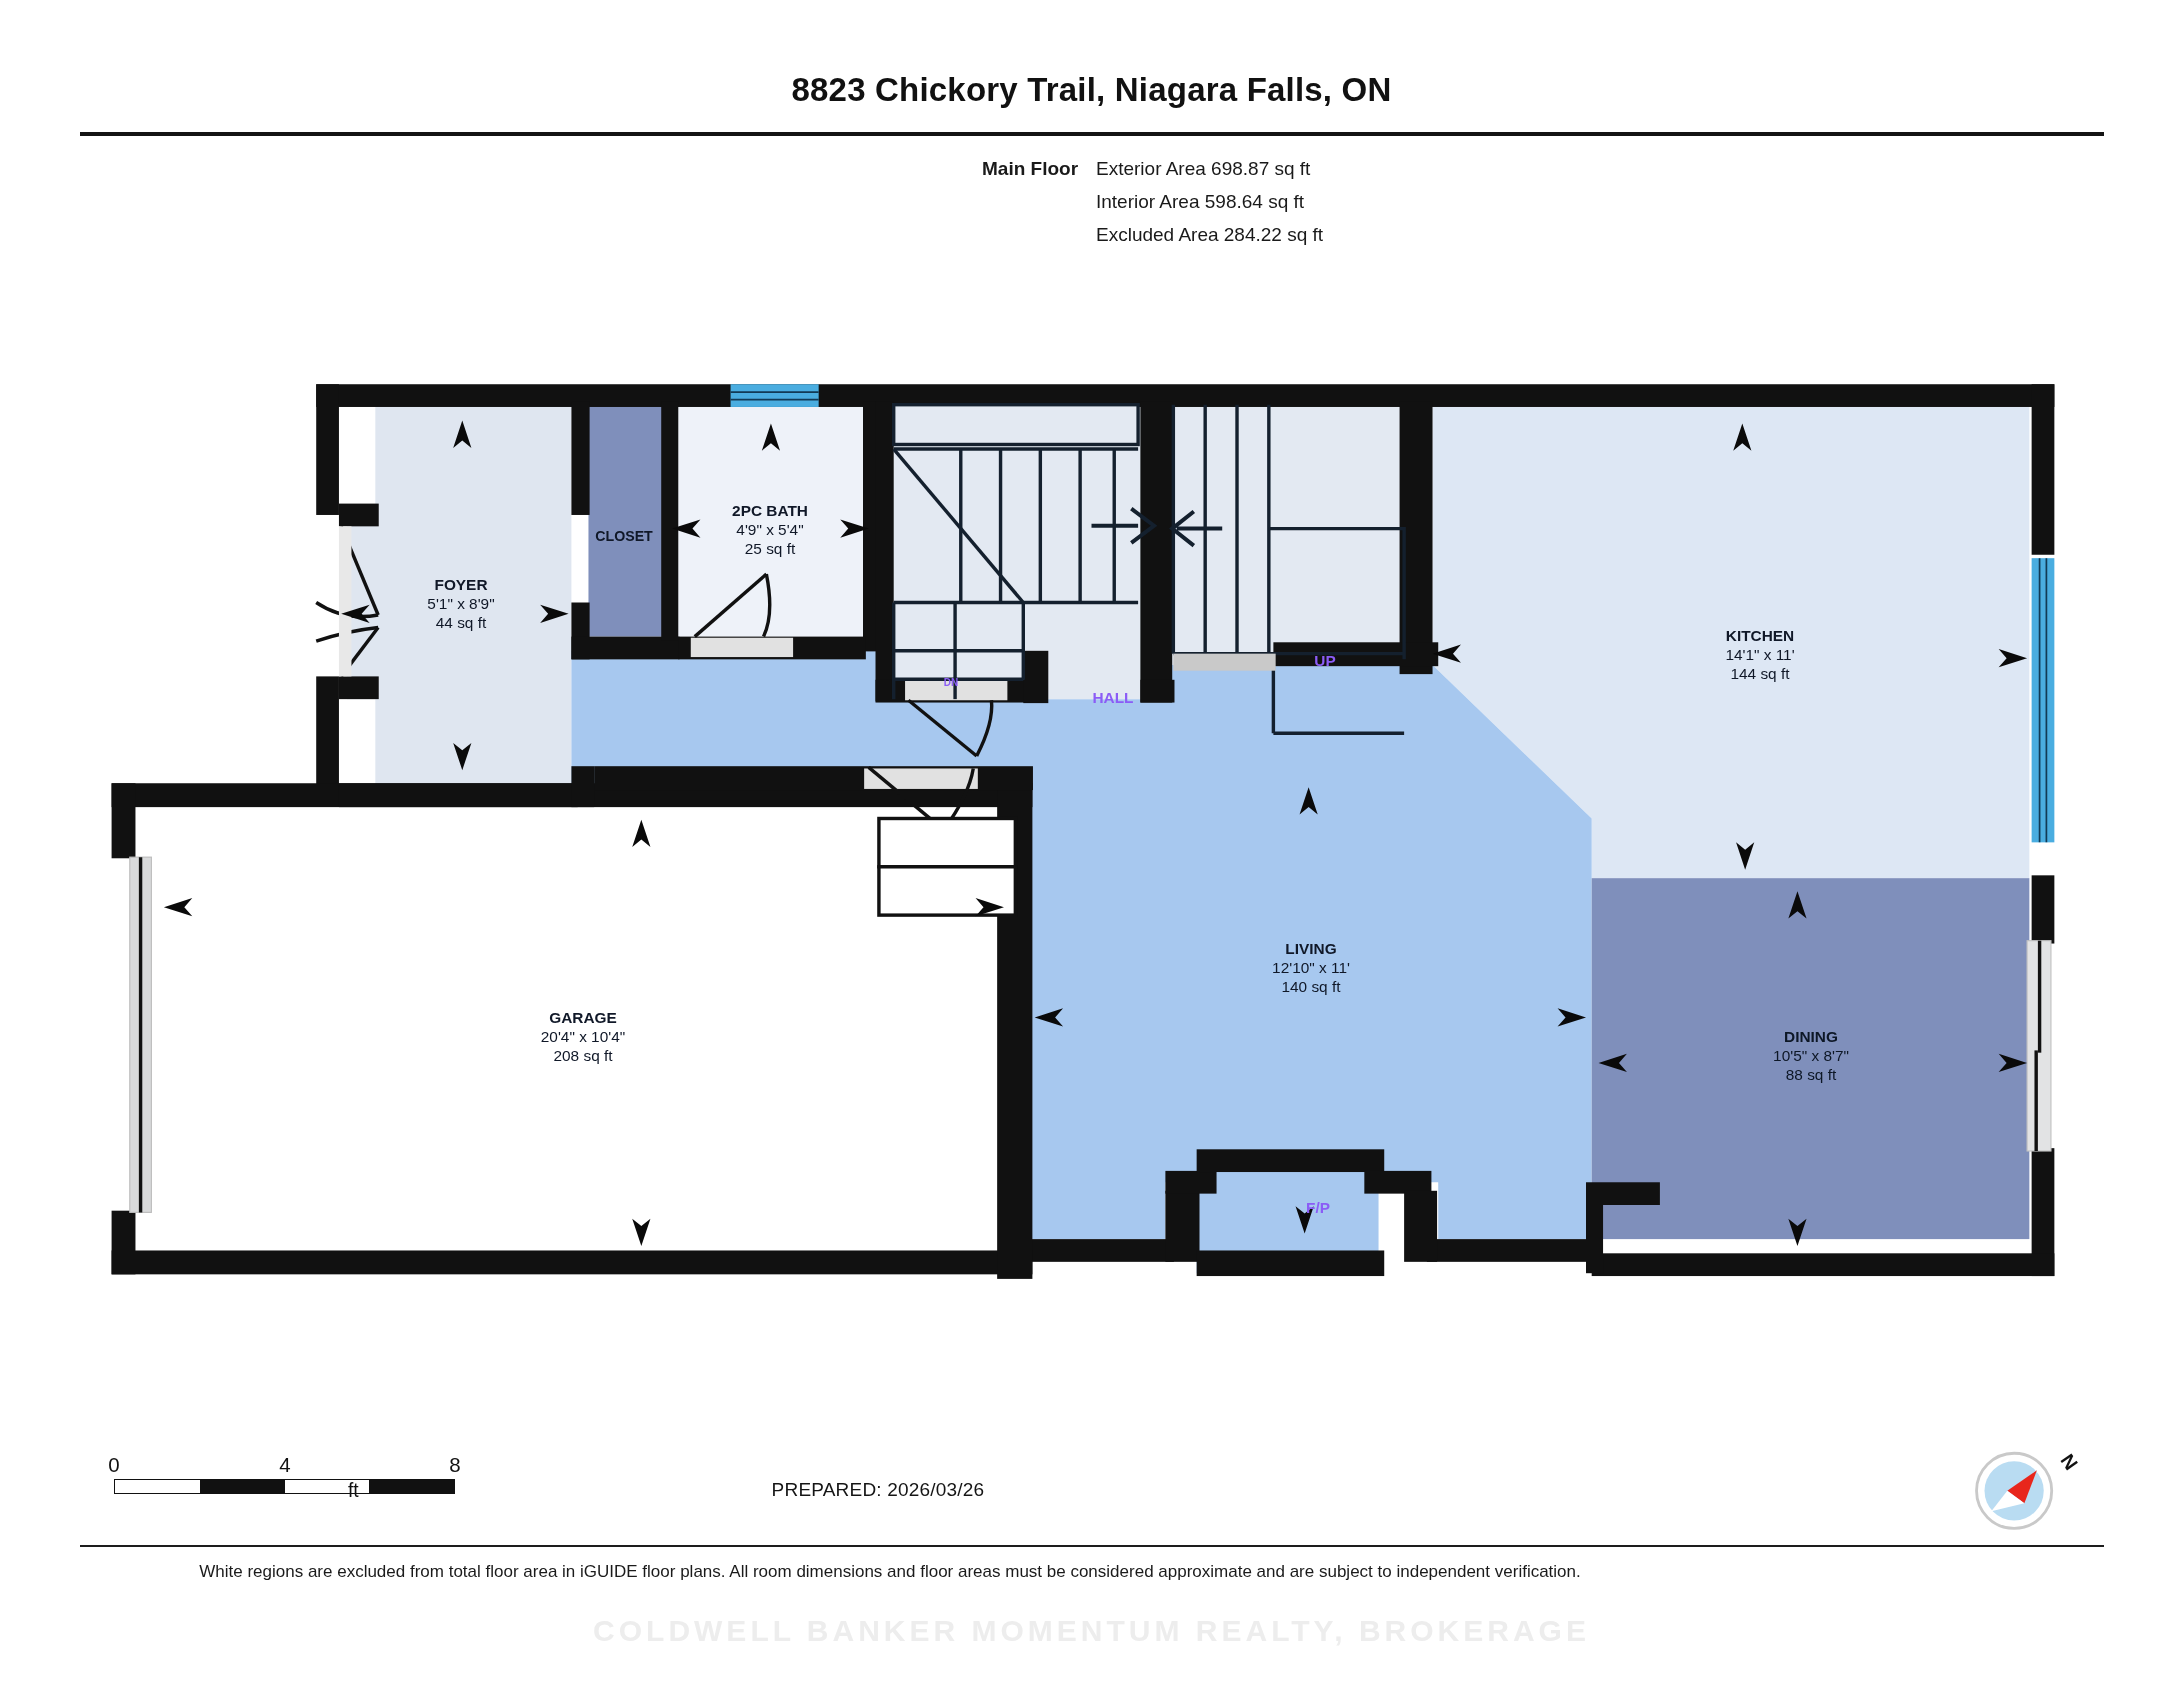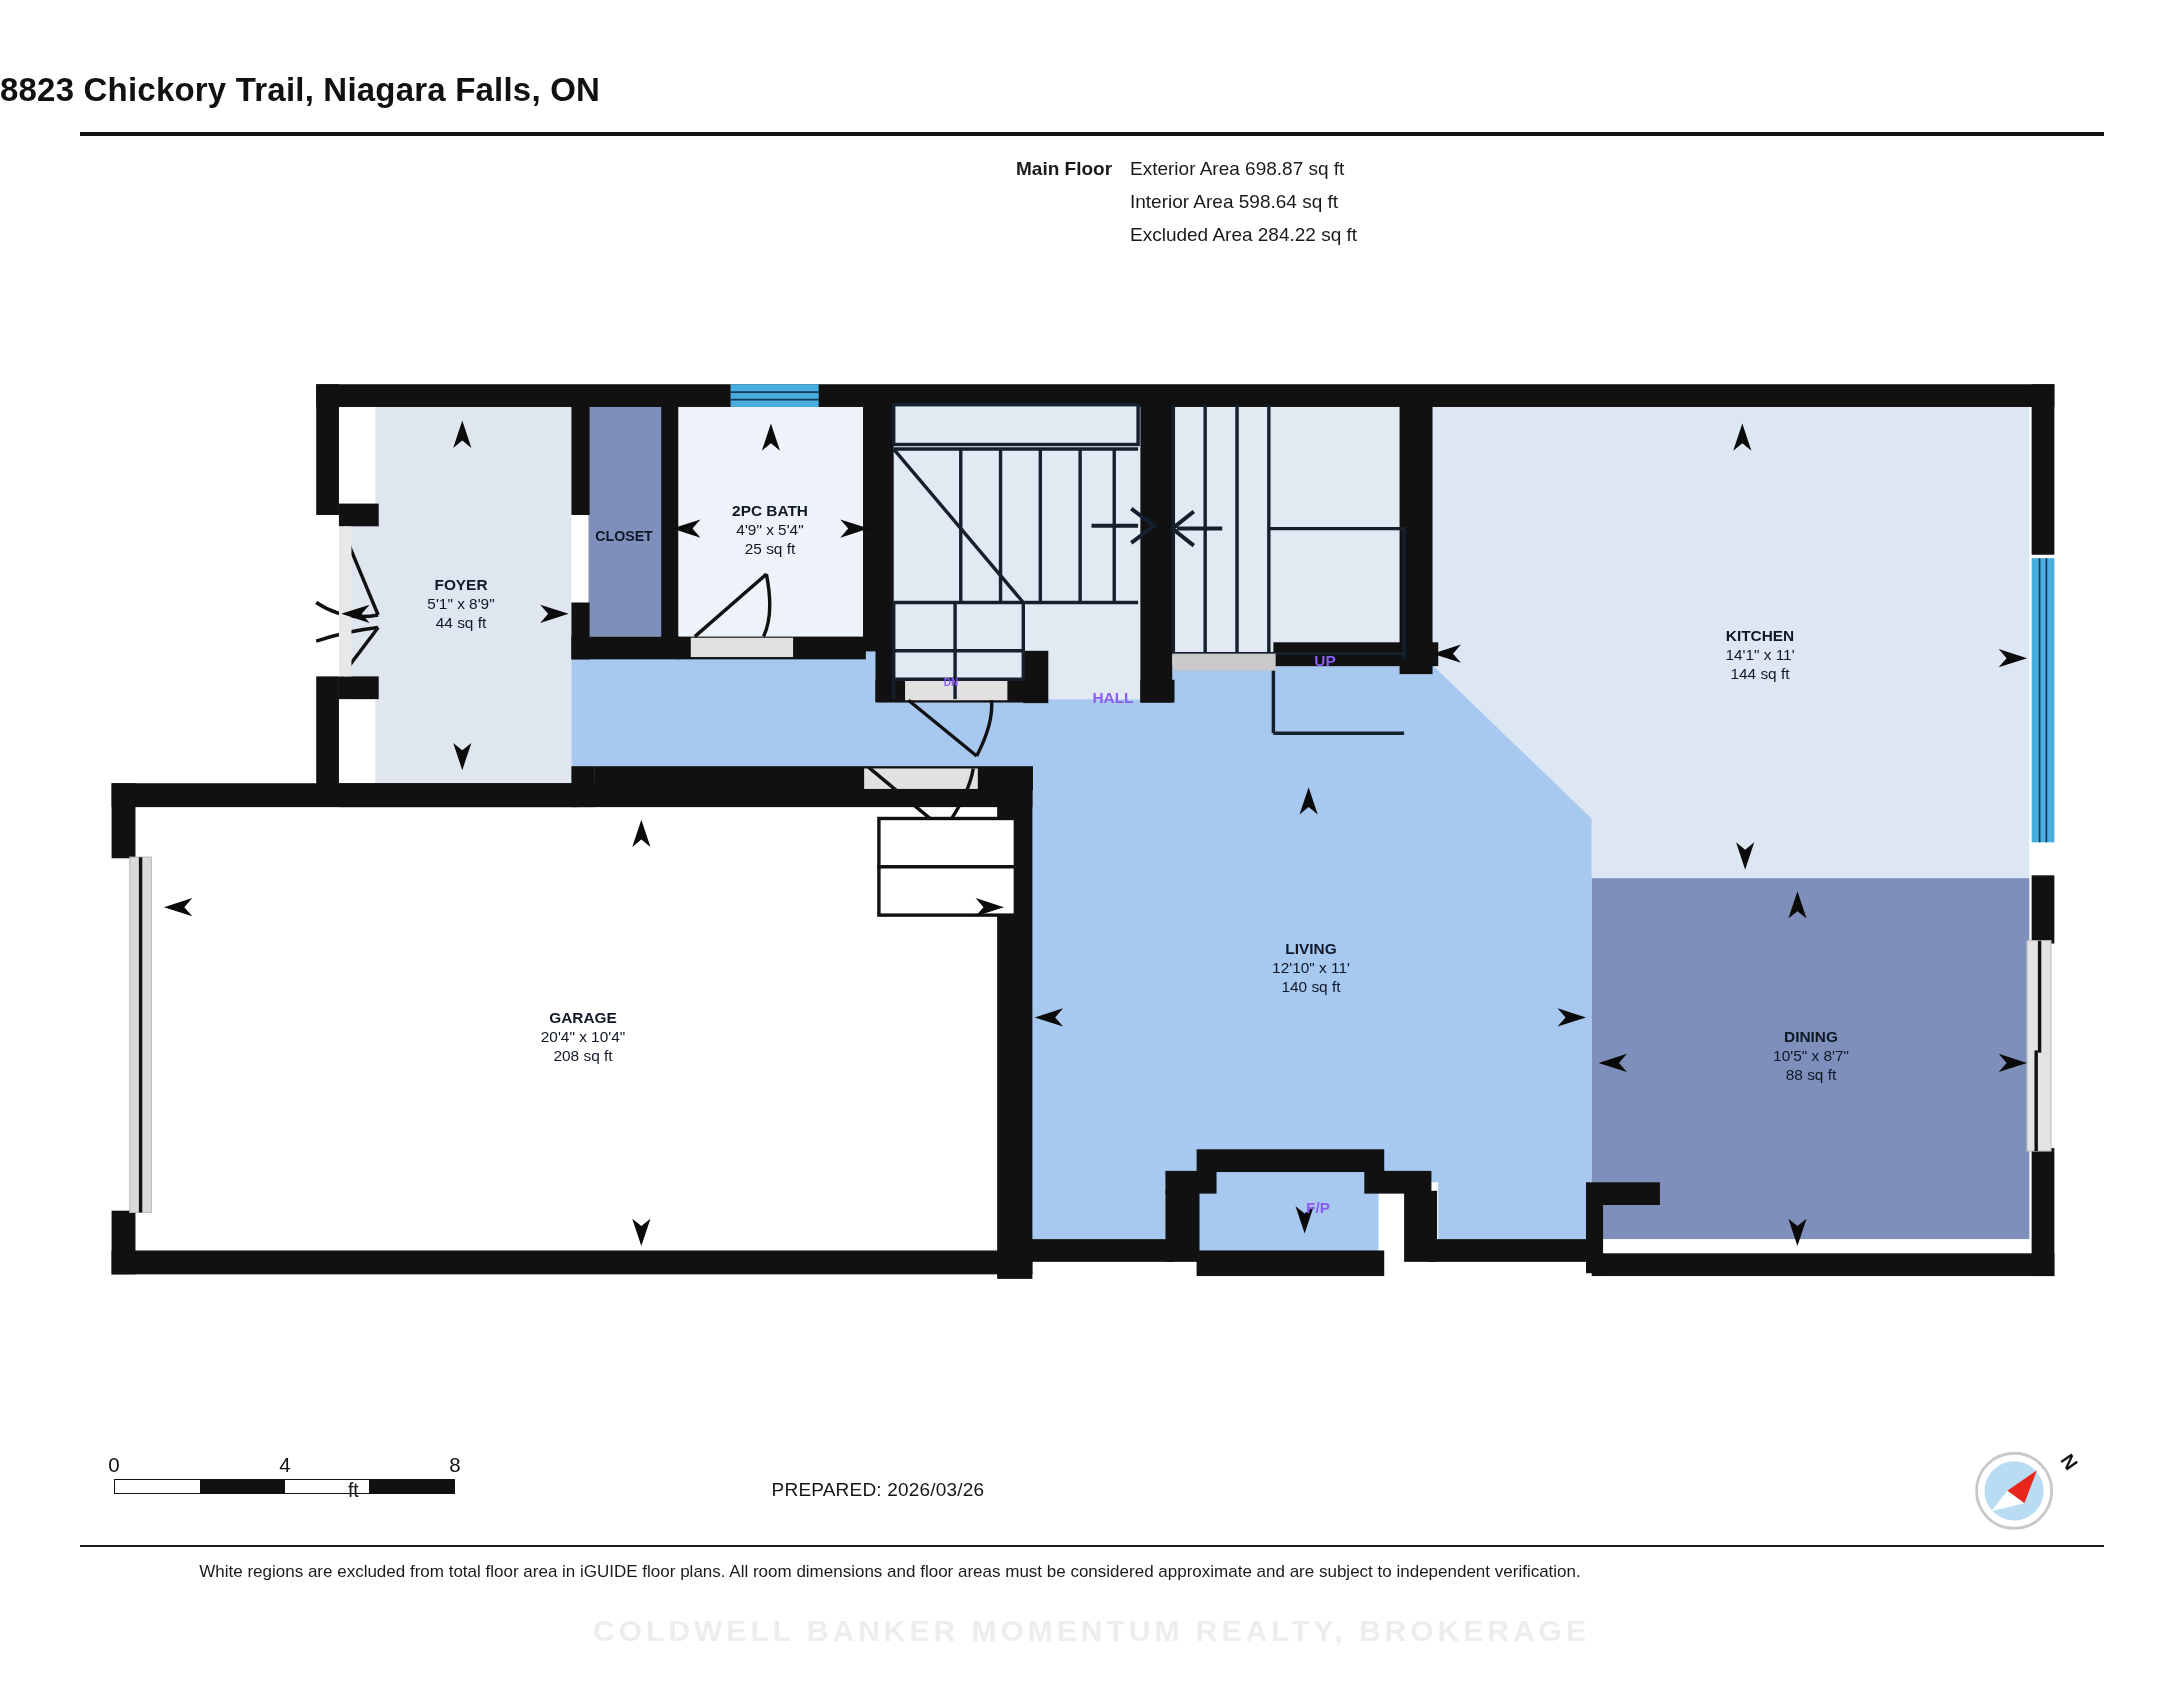--- a/index.html
+++ b/index.html
@@ -3,29 +3,29 @@
 <meta charset="utf-8">
 <style>
   html,body{margin:0;padding:0;background:#ffffff;}
   body{
     width:2183px;height:1687px;position:relative;overflow:hidden;
     font-family:"Liberation Sans","DejaVu Sans",sans-serif;
     color:#000;
   }
   
   #page-title{
-    position:absolute;left:0;top:71px;width:2183px;
+    position:absolute;left:0;top:71px;width:2183px;text-align:center;
     font-size:33px;font-weight:bold;letter-spacing:0.2px;color:#111;
   }
   #title-rule{
     position:absolute;left:80px;top:132px;width:2024px;height:4px;background:#141414;
   }
   #area-block{
     position:absolute;left:982px;top:152px;
-    font-size:19px;line-height:33px;color:#1a1a1a;white-space:nowrap;margin-left:34px;
+    font-size:19px;line-height:33px;color:#1a1a1a;white-space:nowrap;
   }
   #area-block .flabel{font-weight:bold;display:inline-block;width:114px;}
   #area-block .arow{display:block;}
   #area-block .arow .aval{display:inline-block;margin-left:0;}
   .indent{padding-left:114px;}
 
   
   #plan{
     position:absolute;left:0;top:0;width:2183px;height:1687px;
     pointer-events:none;

